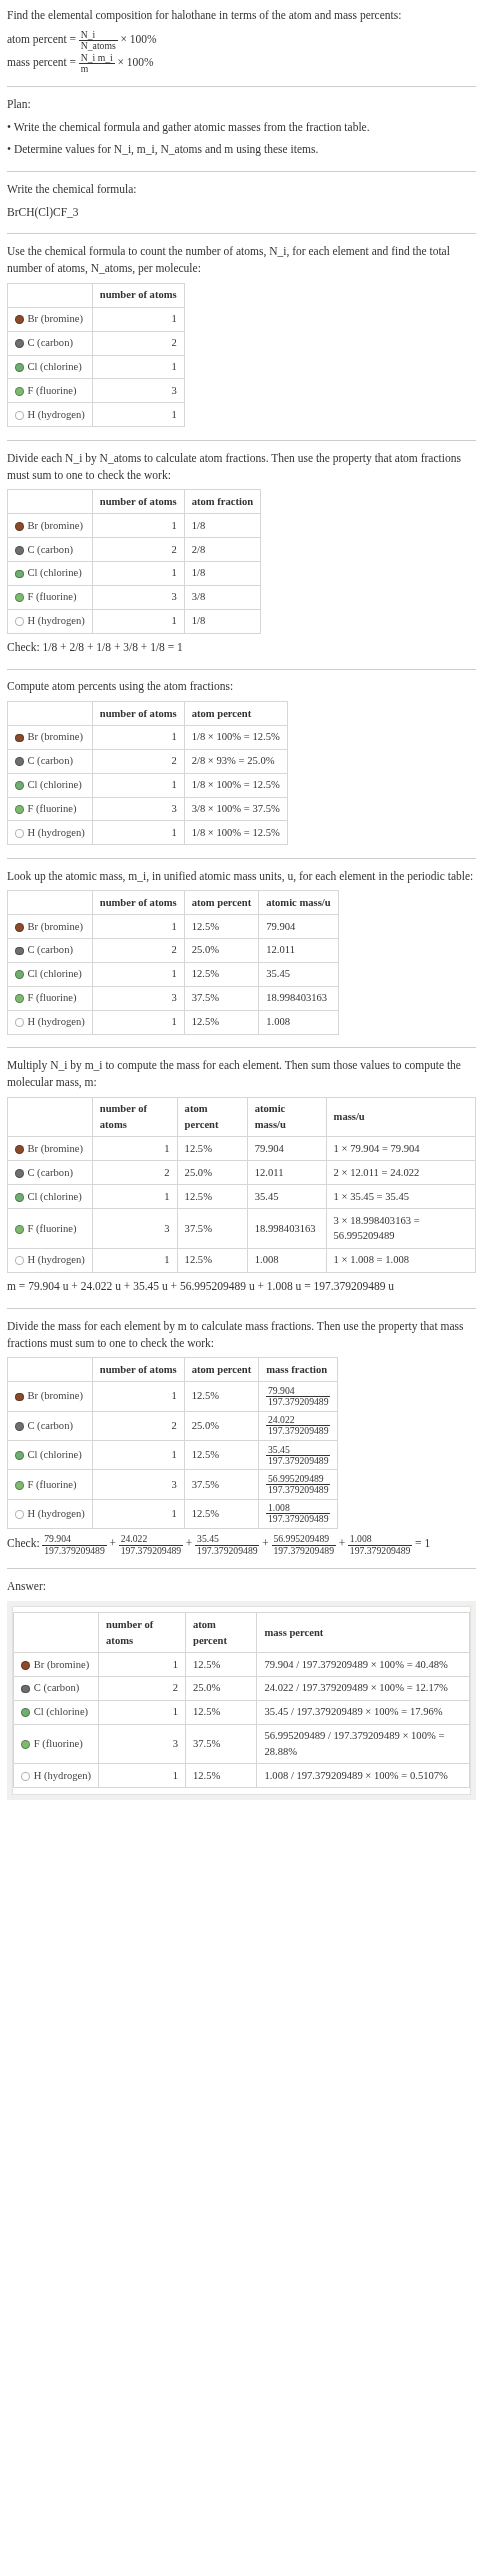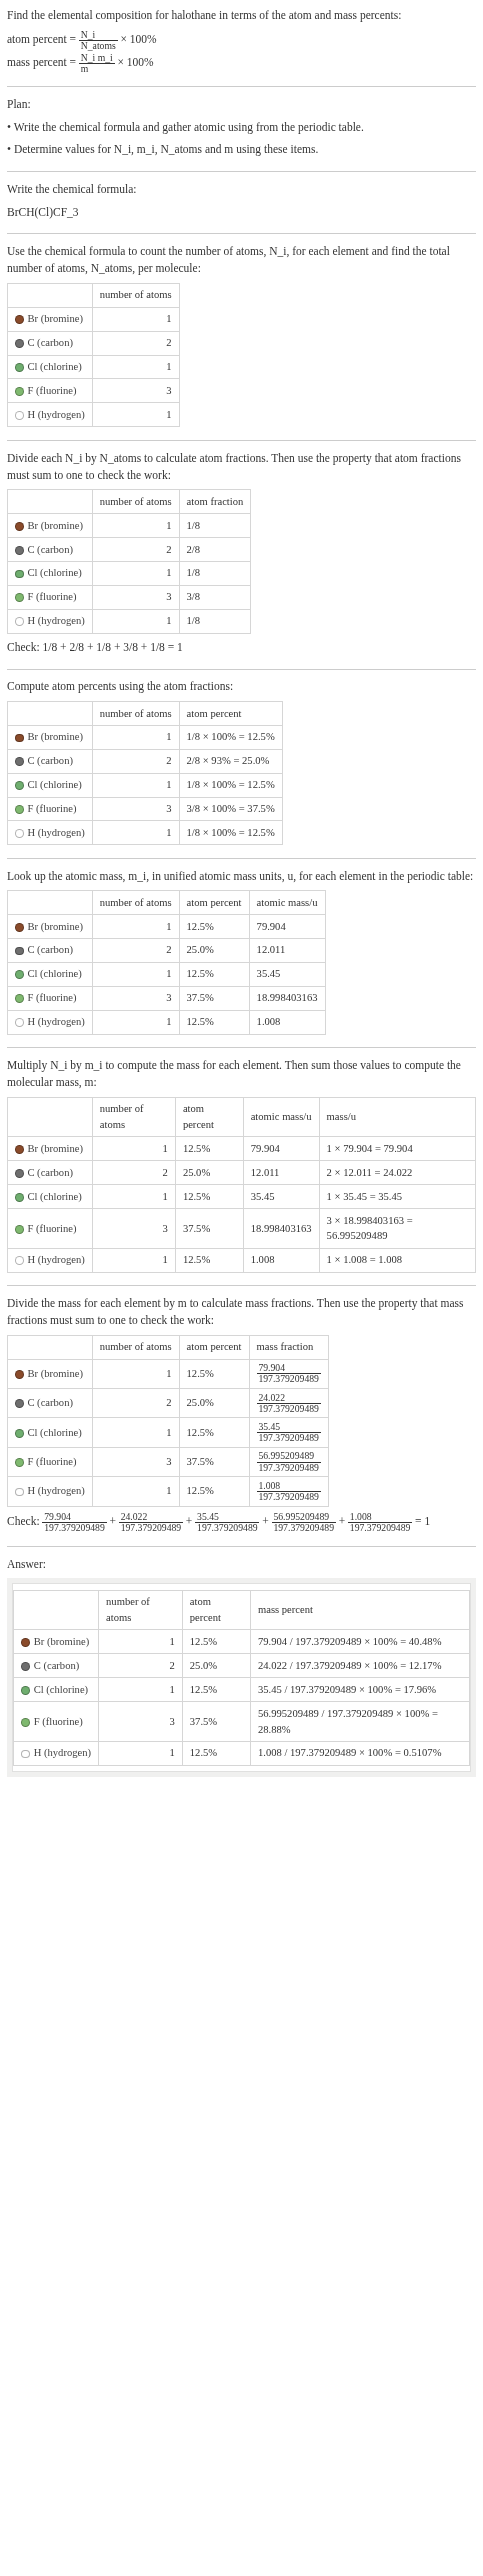--- a/index.html
+++ b/index.html
@@ -19,21 +19,21 @@
 table {
   border-collapse: collapse;
   margin: 5.3px 0;
 }
 th, td {
   border: 0.9px solid #d6d6d6;
   padding: 3.5px 7px;
   font-size: 10.6px;
   text-align: left;
 }
-th { font-weight: normal; background: #fff; }
+th { font-weight: bold; background: #fff; }
 td.num { text-align: right; }
 .el-row td:first-child { white-space: nowrap; }
 .dot {
   display: inline-block;
   width: 8.9px; height: 8.9px;
   border-radius: 50%;
   margin-right: 3.5px;
   vertical-align: middle;
   border: 0.9px solid rgba(0,0,0,0.3);
 }
@@ -82,21 +82,21 @@
       <span class="num">N_i m_i</span>
       <span class="den">m</span>
     </span>
     <span>× 100%</span>
   </div>
 </div>
 <hr>
 
 <div class="section">
   <div class="para">Plan:</div>
-  <div class="para">• Write the chemical formula and gather atomic using from the periodic table.</div>
+  <div class="para">• Write the chemical formula and gather atomic masses from the fraction table.</div>
   <div class="para">• Determine values for N_i, m_i, N_atoms and m using these items.</div>
 </div>
 <hr>
 
 <div class="section">
   <div class="para">Write the chemical formula:</div>
   <div class="para">BrCH(Cl)CF_3</div>
 </div>
 <hr>
 
@@ -298,20 +298,21 @@
         </tr>
     <tr class="el-row">
           <td><span class="dot dot-h"></span><span class="sym">H (hydrogen)</span></td>
           <td class="num">1</td>
           <td>12.5%</td>
           <td>1.008</td>
           <td>1 × 1.008 = 1.008</td>
         </tr>
   </tbody>
     </table>
+  <div class="para">m = 79.904 u + 24.022 u + 35.45 u + 56.995209489 u + 1.008 u = 197.379209489 u</div>
 </div>
 <hr>
 
 <div class="section">
   <div class="para">Divide the mass for each element by m to calculate mass fractions. Then use the property that mass fractions must sum to one to check the work:</div>
   <table>
     <tbody>
         <tr>
           <th></th>
           <th>number of atoms</th>

